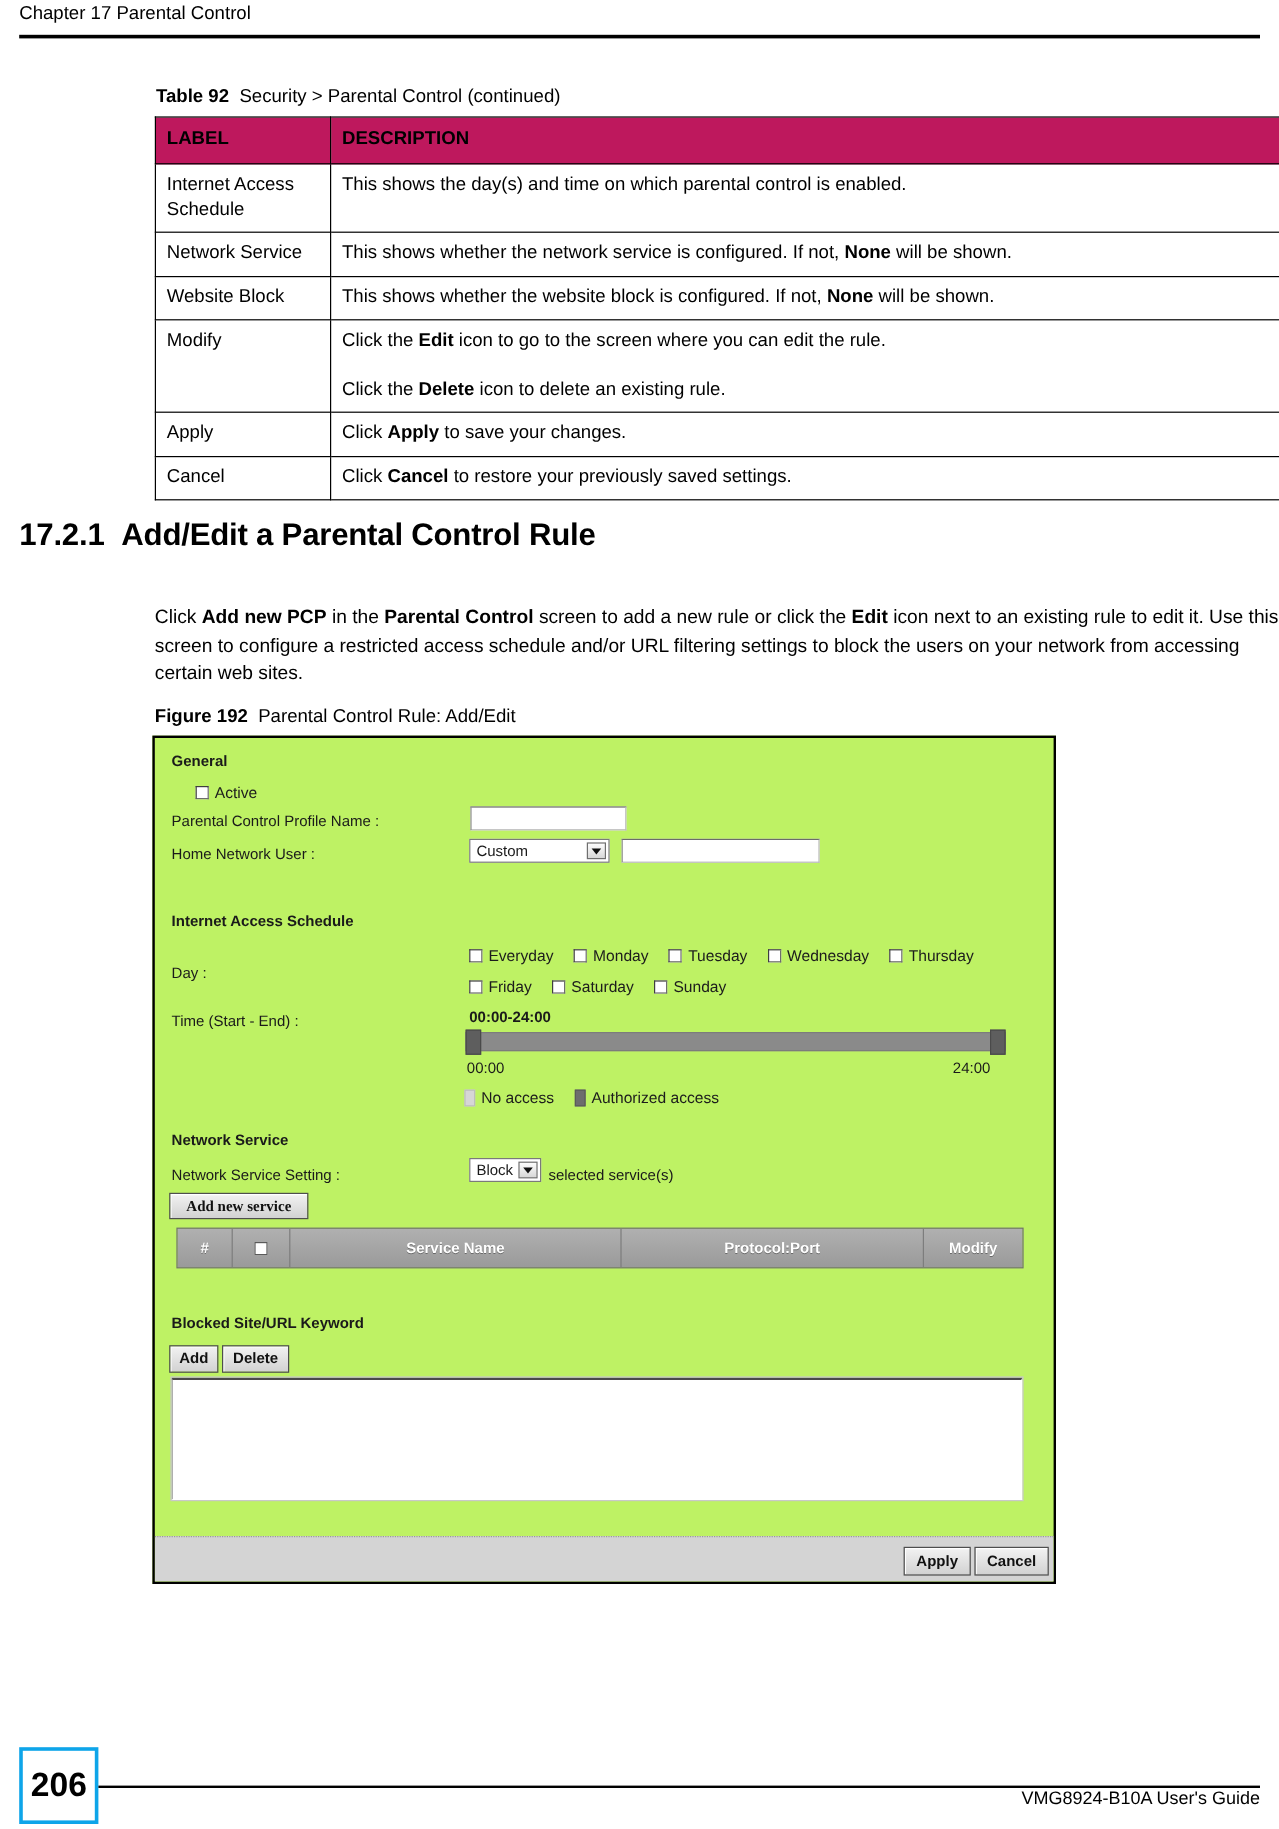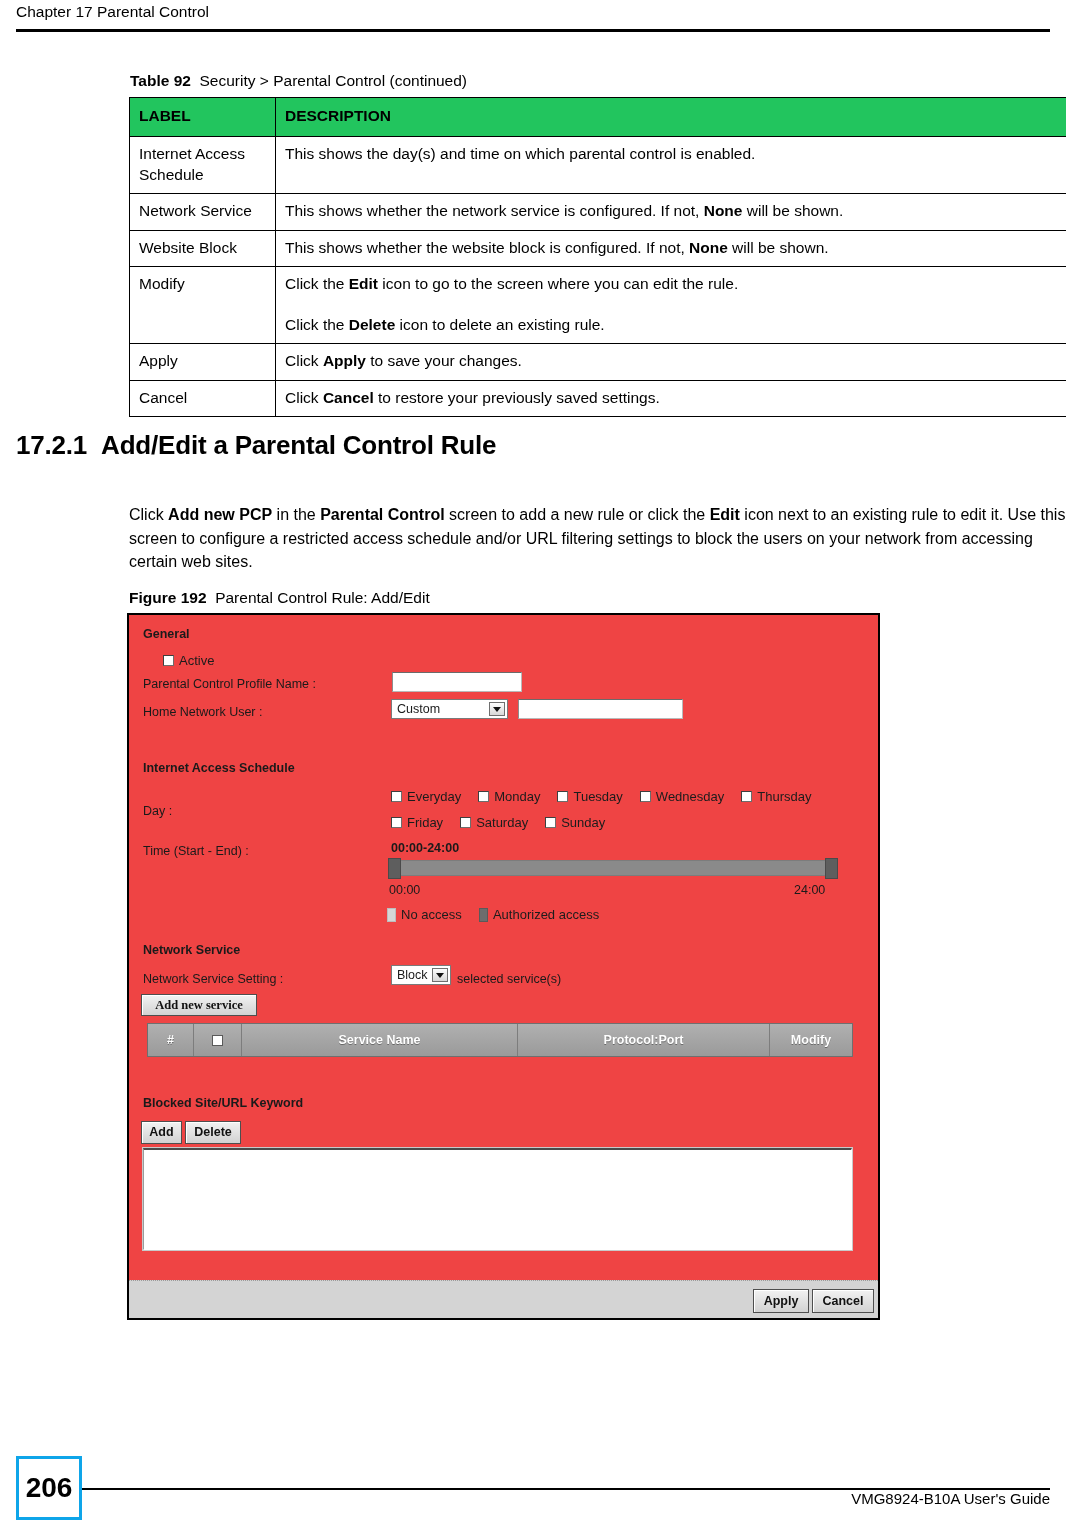--- a/index.html
+++ b/index.html
@@ -62,21 +62,21 @@
   }
   .doc-table td, .doc-table th {
     border: 1px solid #000000;
     vertical-align: top;
     padding: 7px 9px 8px 9px;
     line-height: 1.32;
     text-align: left;
     font-weight: normal;
   }
   .doc-table thead th {
-    background: #22c55e;
+    background: #be185d;
     font-weight: bold;
     padding-top: 8px;
     padding-bottom: 10px;
   }
   .doc-table col.c-label { width: 146px; }
   .doc-table td.label-cell { white-space: normal; }
   .doc-table p { margin: 0 0 0 0; }
   .doc-table p + p { margin-top: 20px; }
   .doc-table b { font-weight: bold; }
 
@@ -114,21 +114,21 @@
   .figure-caption b { font-weight: bold; }
 
   
   .figure-box {
     position: absolute;
     left: 127px;
     top: 613px;
     width: 753px;
     height: 707px;
     border: 2px solid #000000;
-    background: #ef4444;
+    background: #bef264;
     box-sizing: border-box;
     overflow: hidden;
     font-size: 12.5px;
     color: #1c1c1c;
   }
   .ui-pane {
     position: absolute;
     left: 0; top: 0;
     width: 749px;
     height: 703px;

